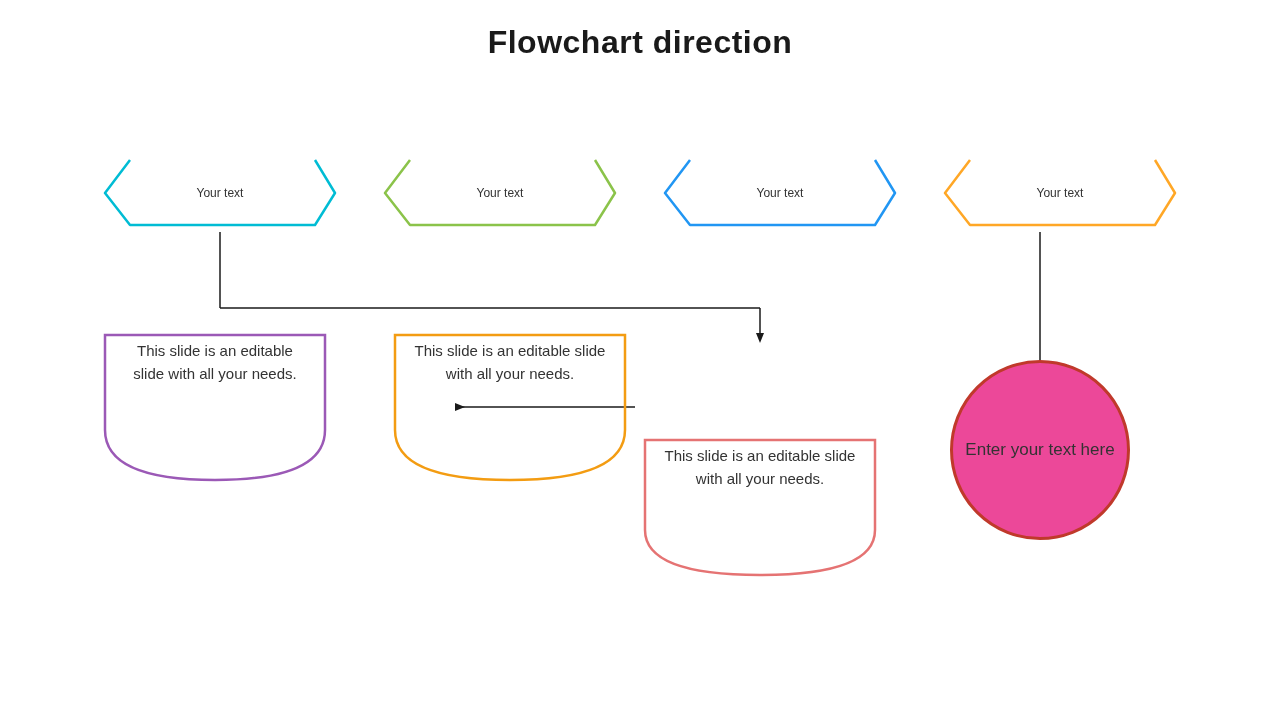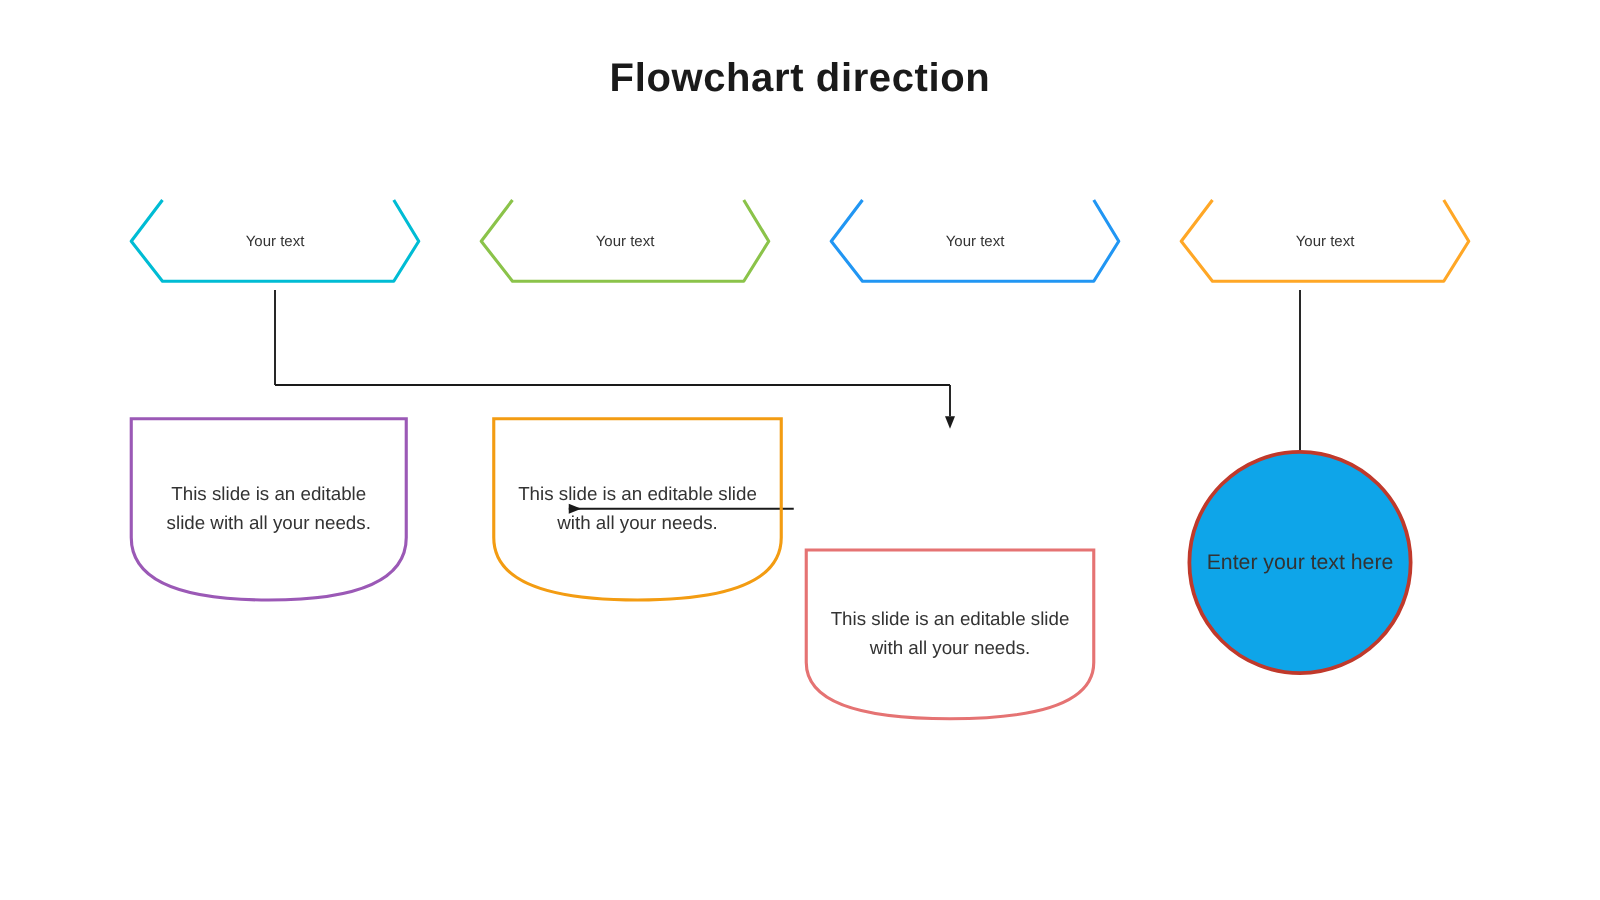--- a/index.html
+++ b/index.html
@@ -10,21 +10,21 @@
       font-family: 'Arial', sans-serif;
       overflow: hidden;
       position: relative;
     }
 
     .page-title {
       text-align: center;
       font-size: 32px;
       font-weight: bold;
       color: #1a1a1a;
-      padding-top: 44px;
+      padding-top: 24px;
       letter-spacing: 0.5px;
     }
 
     
     .connector-svg {
       position: absolute;
       top: 0;
       left: 0;
       width: 1280px;
       height: 720px;
@@ -73,21 +73,20 @@
       z-index: 2;
       font-size: 12px;
       color: #333;
     }
 
     .box-shape {
       position: relative;
       width: 230px;
       height: 155px;
       display: flex;
-      align-items: center;
       justify-content: center;
       text-align: center;
       font-size: 15px;
       color: #333;
       line-height: 1.5;
     }
 
     .box-shape svg {
       position: absolute;
       top: 0; left: 0;
@@ -109,21 +108,21 @@
       width: 180px;
       height: 180px;
       border-radius: 50%;
       border: 3px solid #c0392b;
       display: flex;
       align-items: center;
       justify-content: center;
       text-align: center;
       font-size: 17px;
       color: #333;
-      background: #0ea5e9;
+      background: #ec4899;
     }
   </style>
 </head>
 <body>
 
 <h1 class="page-title">Flowchart direction</h1>
 
 <svg class="connector-svg">
 
   <line x1="220" y1="232" x2="220" y2="308" stroke="#1a1a1a" stroke-width="1.5"></line>

